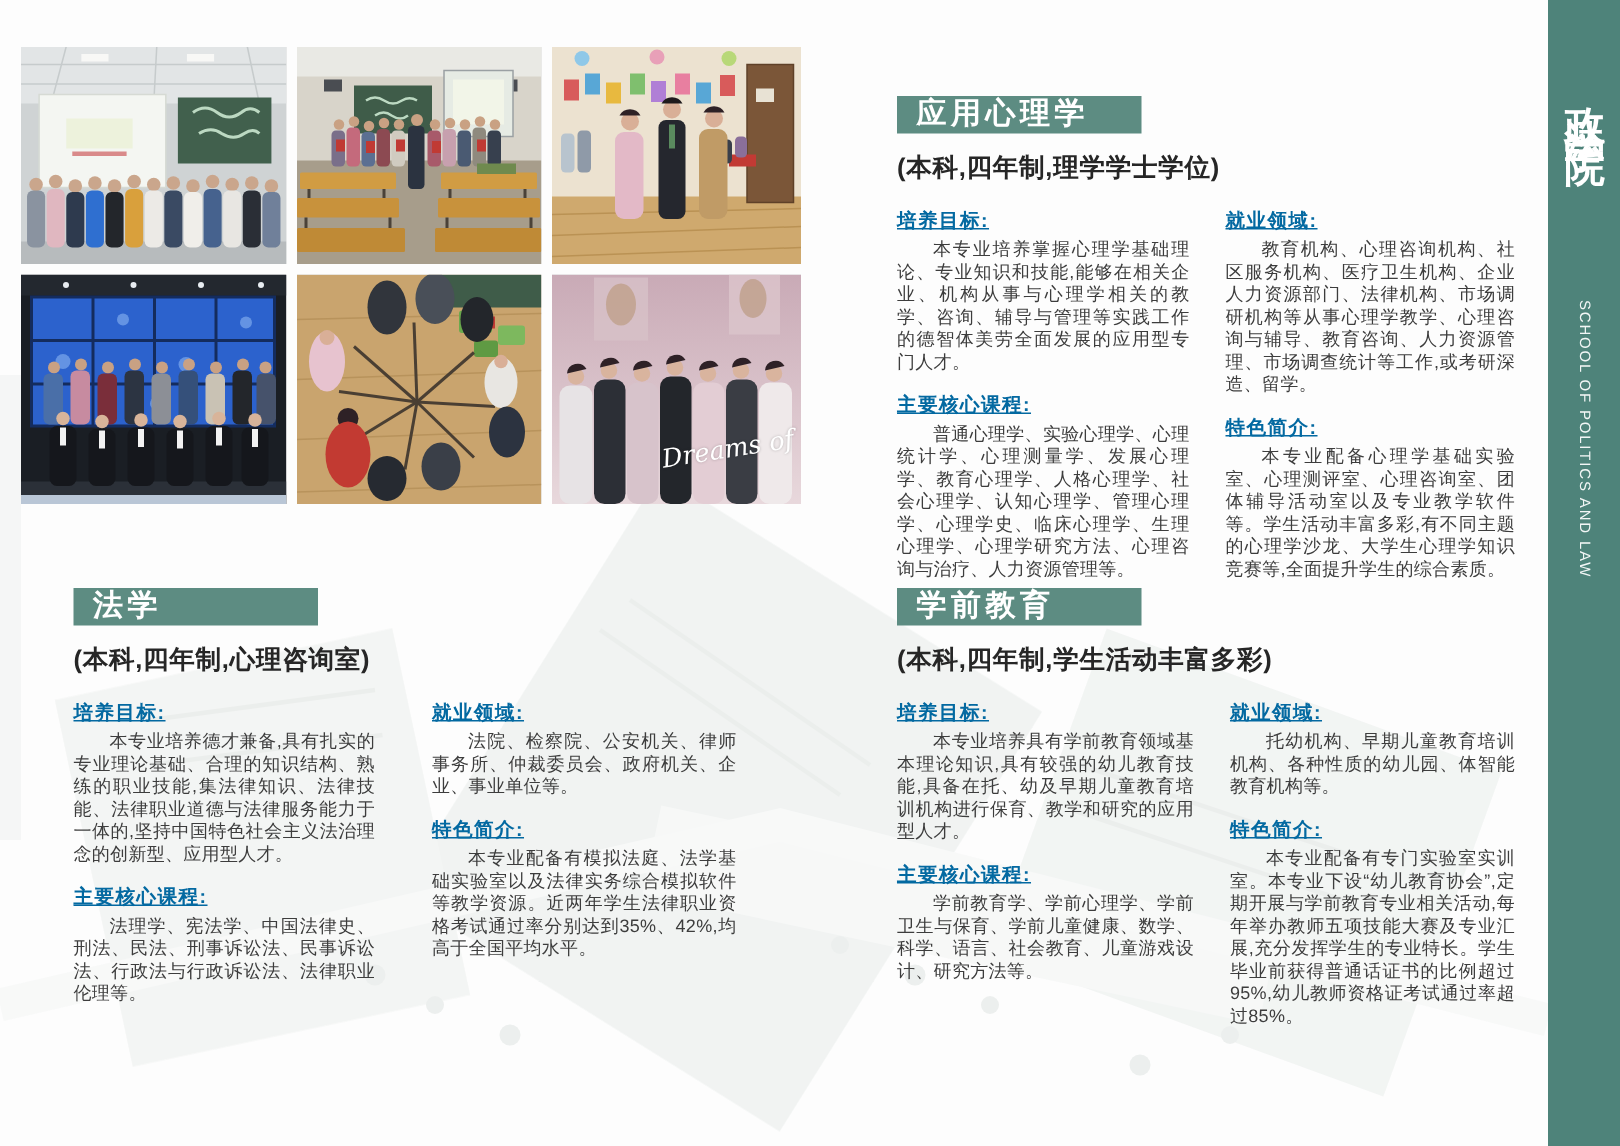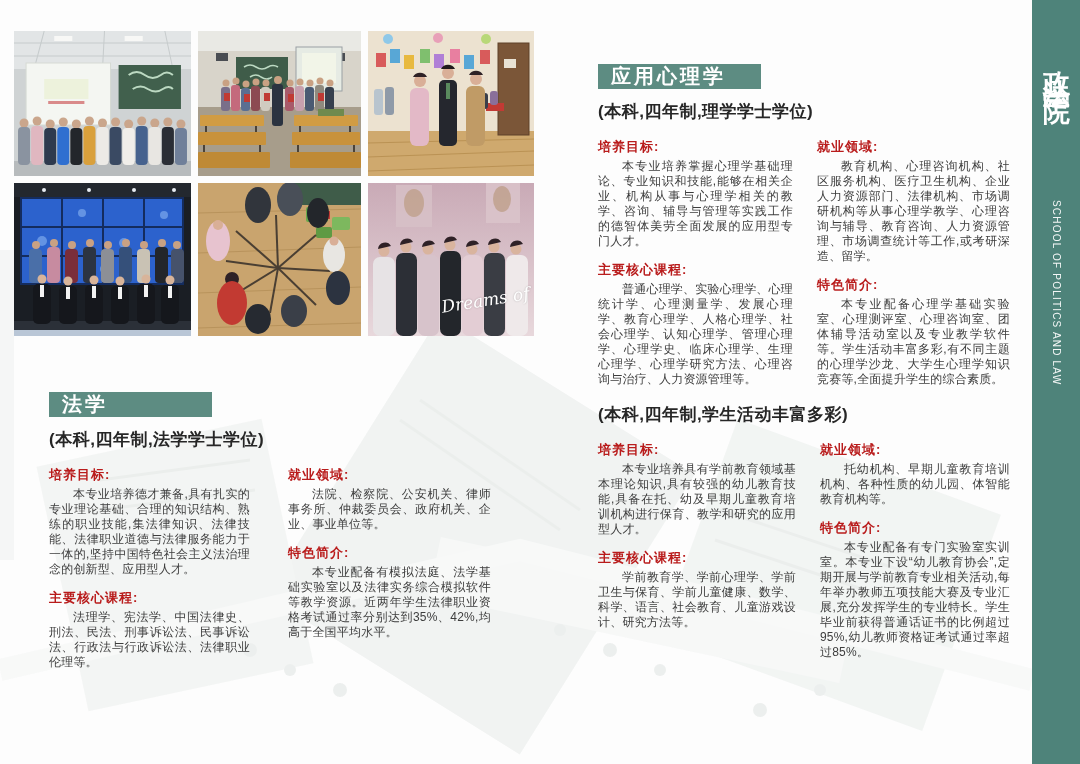--- a/index.html
+++ b/index.html
@@ -29,22 +29,23 @@
     width:150px; height:25px; background:#5d8c82; color:#fff;
     font-size:20px; font-weight:bold; letter-spacing:3px;
     line-height:25px; padding-left:13px;
   }
   .subtitle{
     margin-top:11px; font-size:17px; font-weight:bold; color:#262626;
     letter-spacing:0.5px;
   }
   .cols{display:flex; margin-top:15px;}
   .col h4{
-    margin:12px 0 3px 0; font-size:13px; font-weight:bold; color:#b91c1c;
+    margin:12px 0 3px 0; font-size:13px; font-weight:bold; color:#0369a1;
     letter-spacing:1px;
+    text-decoration:underline;
   }
   .col h4:first-child{margin-top:0;}
   .col p{
     margin:0; font-size:12px; line-height:1.25; color:#3d3d3d;
     text-indent:2em; text-align:justify; letter-spacing:0.2px;
   }
   #sec-psychology{left:598px; top:64px;  width:412px;}
   #sec-law       {left:49px;  top:392px; width:442px;}
   #sec-preschool {left:598px; top:392px; width:412px;}
   #sec-psychology .col-l{width:195px; margin-right:24px;}
@@ -475,38 +476,41 @@
         <h4>特色简介:</h4>
         <p>本专业配备心理学基础实验室、心理测评室、心理咨询室、团体辅导活动室以及专业教学软件等。学生活动丰富多彩,有不同主题的心理学沙龙、大学生心理学知识竞赛等,全面提升学生的综合素质。</p>
       </div>
     </div>
   </section>
 
   <section class="section" id="sec-law">
     <div class="title-bar">
       <span>法学</span>
     </div>
-    <div class="subtitle">(本科,四年制,法学学士学位)</div>
+    <div class="subtitle">(本科,四年制,心理咨询室)</div>
     <div class="cols">
       <div class="col col-l">
         <h4>培养目标:</h4>
         <p>本专业培养德才兼备,具有扎实的专业理论基础、合理的知识结构、熟练的职业技能,集法律知识、法律技能、法律职业道德与法律服务能力于一体的,坚持中国特色社会主义法治理念的创新型、应用型人才。</p>
         <h4>主要核心课程:</h4>
         <p>法理学、宪法学、中国法律史、刑法、民法、刑事诉讼法、民事诉讼法、行政法与行政诉讼法、法律职业伦理等。</p>
       </div>
       <div class="col col-r">
         <h4>就业领域:</h4>
         <p>法院、检察院、公安机关、律师事务所、仲裁委员会、政府机关、企业、事业单位等。</p>
         <h4>特色简介:</h4>
         <p>本专业配备有模拟法庭、法学基础实验室以及法律实务综合模拟软件等教学资源。近两年学生法律职业资格考试通过率分别达到35%、42%,均高于全国平均水平。</p>
       </div>
     </div>
   </section>
 
   <section class="section" id="sec-preschool">
+    <div class="title-bar">
+      <span>学前教育</span>
+    </div>
     <div class="subtitle">(本科,四年制,学生活动丰富多彩)</div>
     <div class="cols">
       <div class="col col-l">
         <h4>培养目标:</h4>
         <p>本专业培养具有学前教育领域基本理论知识,具有较强的幼儿教育技能,具备在托、幼及早期儿童教育培训机构进行保育、教学和研究的应用型人才。</p>
         <h4>主要核心课程:</h4>
         <p>学前教育学、学前心理学、学前卫生与保育、学前儿童健康、数学、科学、语言、社会教育、儿童游戏设计、研究方法等。</p>
       </div>
       <div class="col col-r">
         <h4>就业领域:</h4>

